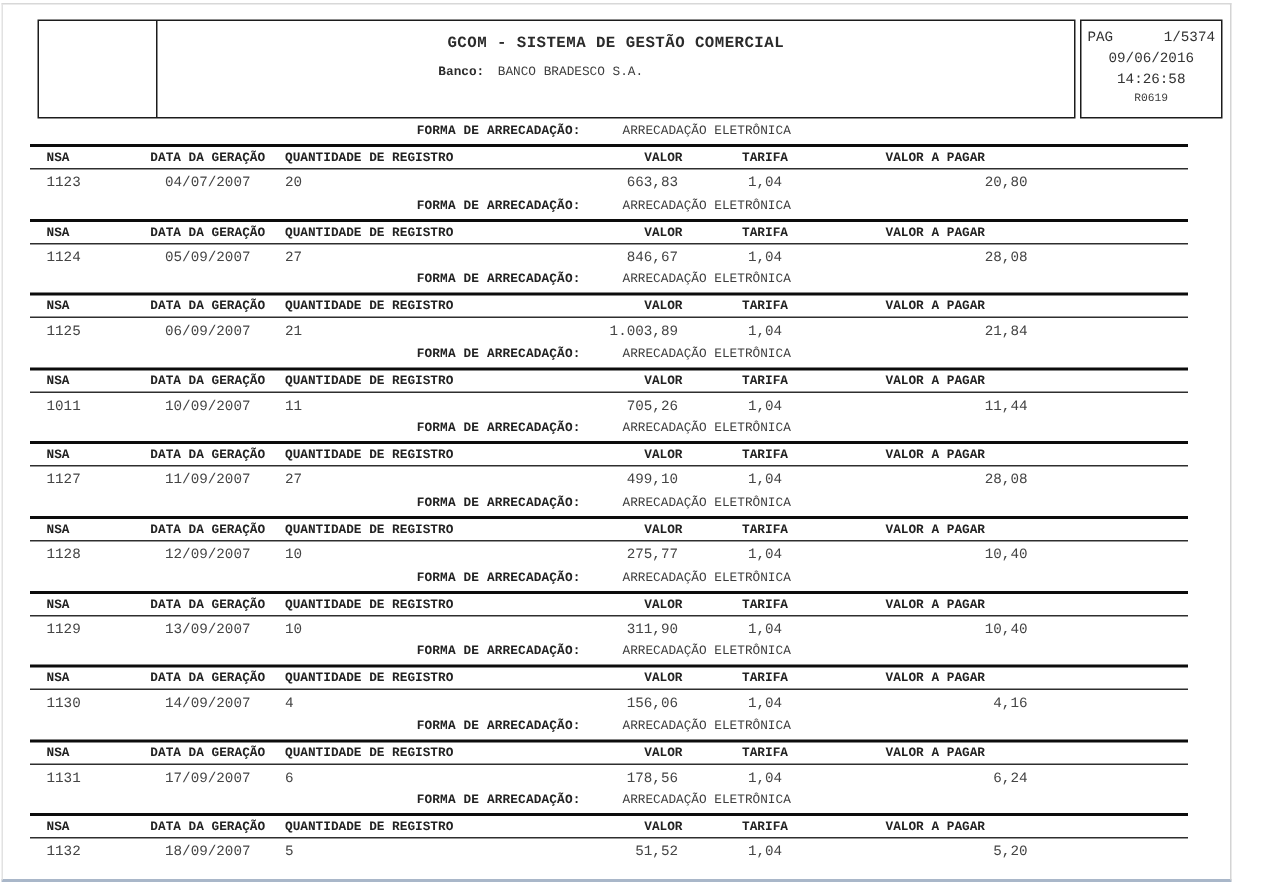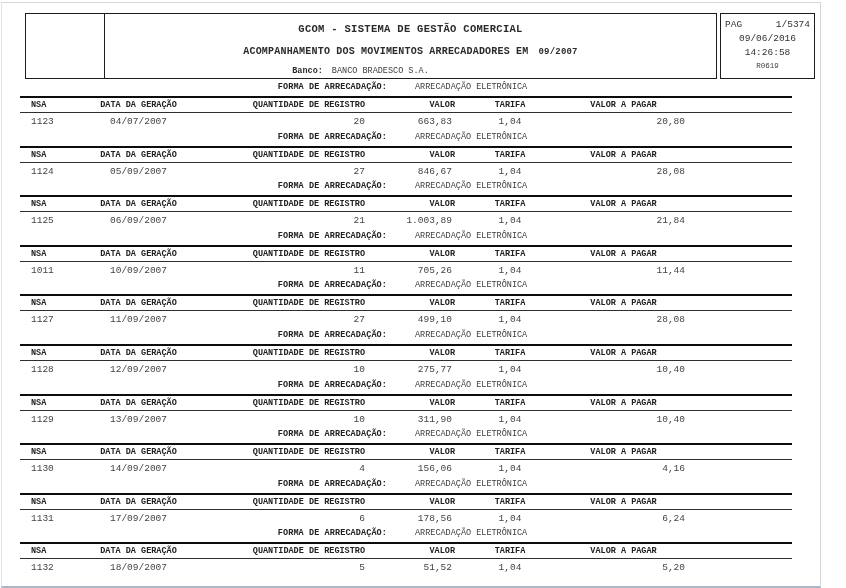--- a/index.html
+++ b/index.html
@@ -66,37 +66,36 @@
 
   .row {
     display: grid;
     grid-template-columns: 75px 95px 175px 90px 110px 125px 1fr;
     padding-left: 20px; padding-right: 31px;
   }
   .row.head { height: 14px; line-height: 14px; font-size: 8.5px; font-weight: bold; color: #222222; }
   .row.vals { height: 16px; line-height: 17px; font-size: 9.5px; color: #444444; }
   .c1 { text-align: left; padding-left: 11px; }
   .c2 { text-align: center; padding-right: 8px; }
-  .c3 { text-align: right; }
+  .c3 { text-align: left; }
   .head .c4 { text-align: right; }
   .vals .c4 { text-align: right; padding-right: 3px; }
   .c5 { text-align: center; }
   .head .c6 { text-align: center; padding-right: 8px; }
   .vals .c6 { text-align: right; padding-right: 5px; }
 </style>
 </head>
 <body>
 
 <div class="screen">
 
   <div class="hdr-box">
     <div class="logo-cell"></div>
     <div class="title-cell">
       <div class="sys-title">GCOM - SISTEMA DE GESTÃO COMERCIAL</div>
-      <div class="rep-title"><span>ACOMPANHAMENTO DOS MOVIMENTOS ARRECADADORES EM</span><span class="rep-period">09/2007</span></div>
       <div class="bank-line"><span class="bank-label">Banco:</span><span class="bank-name">BANCO BRADESCO S.A.</span></div>
     </div>
   </div>
 
   <div class="pag-box">
     <div class="pag-row">
       <span>PAG</span>
       <span>1/5374</span>
     </div>
     <div class="pag-date">09/06/2016</div>

